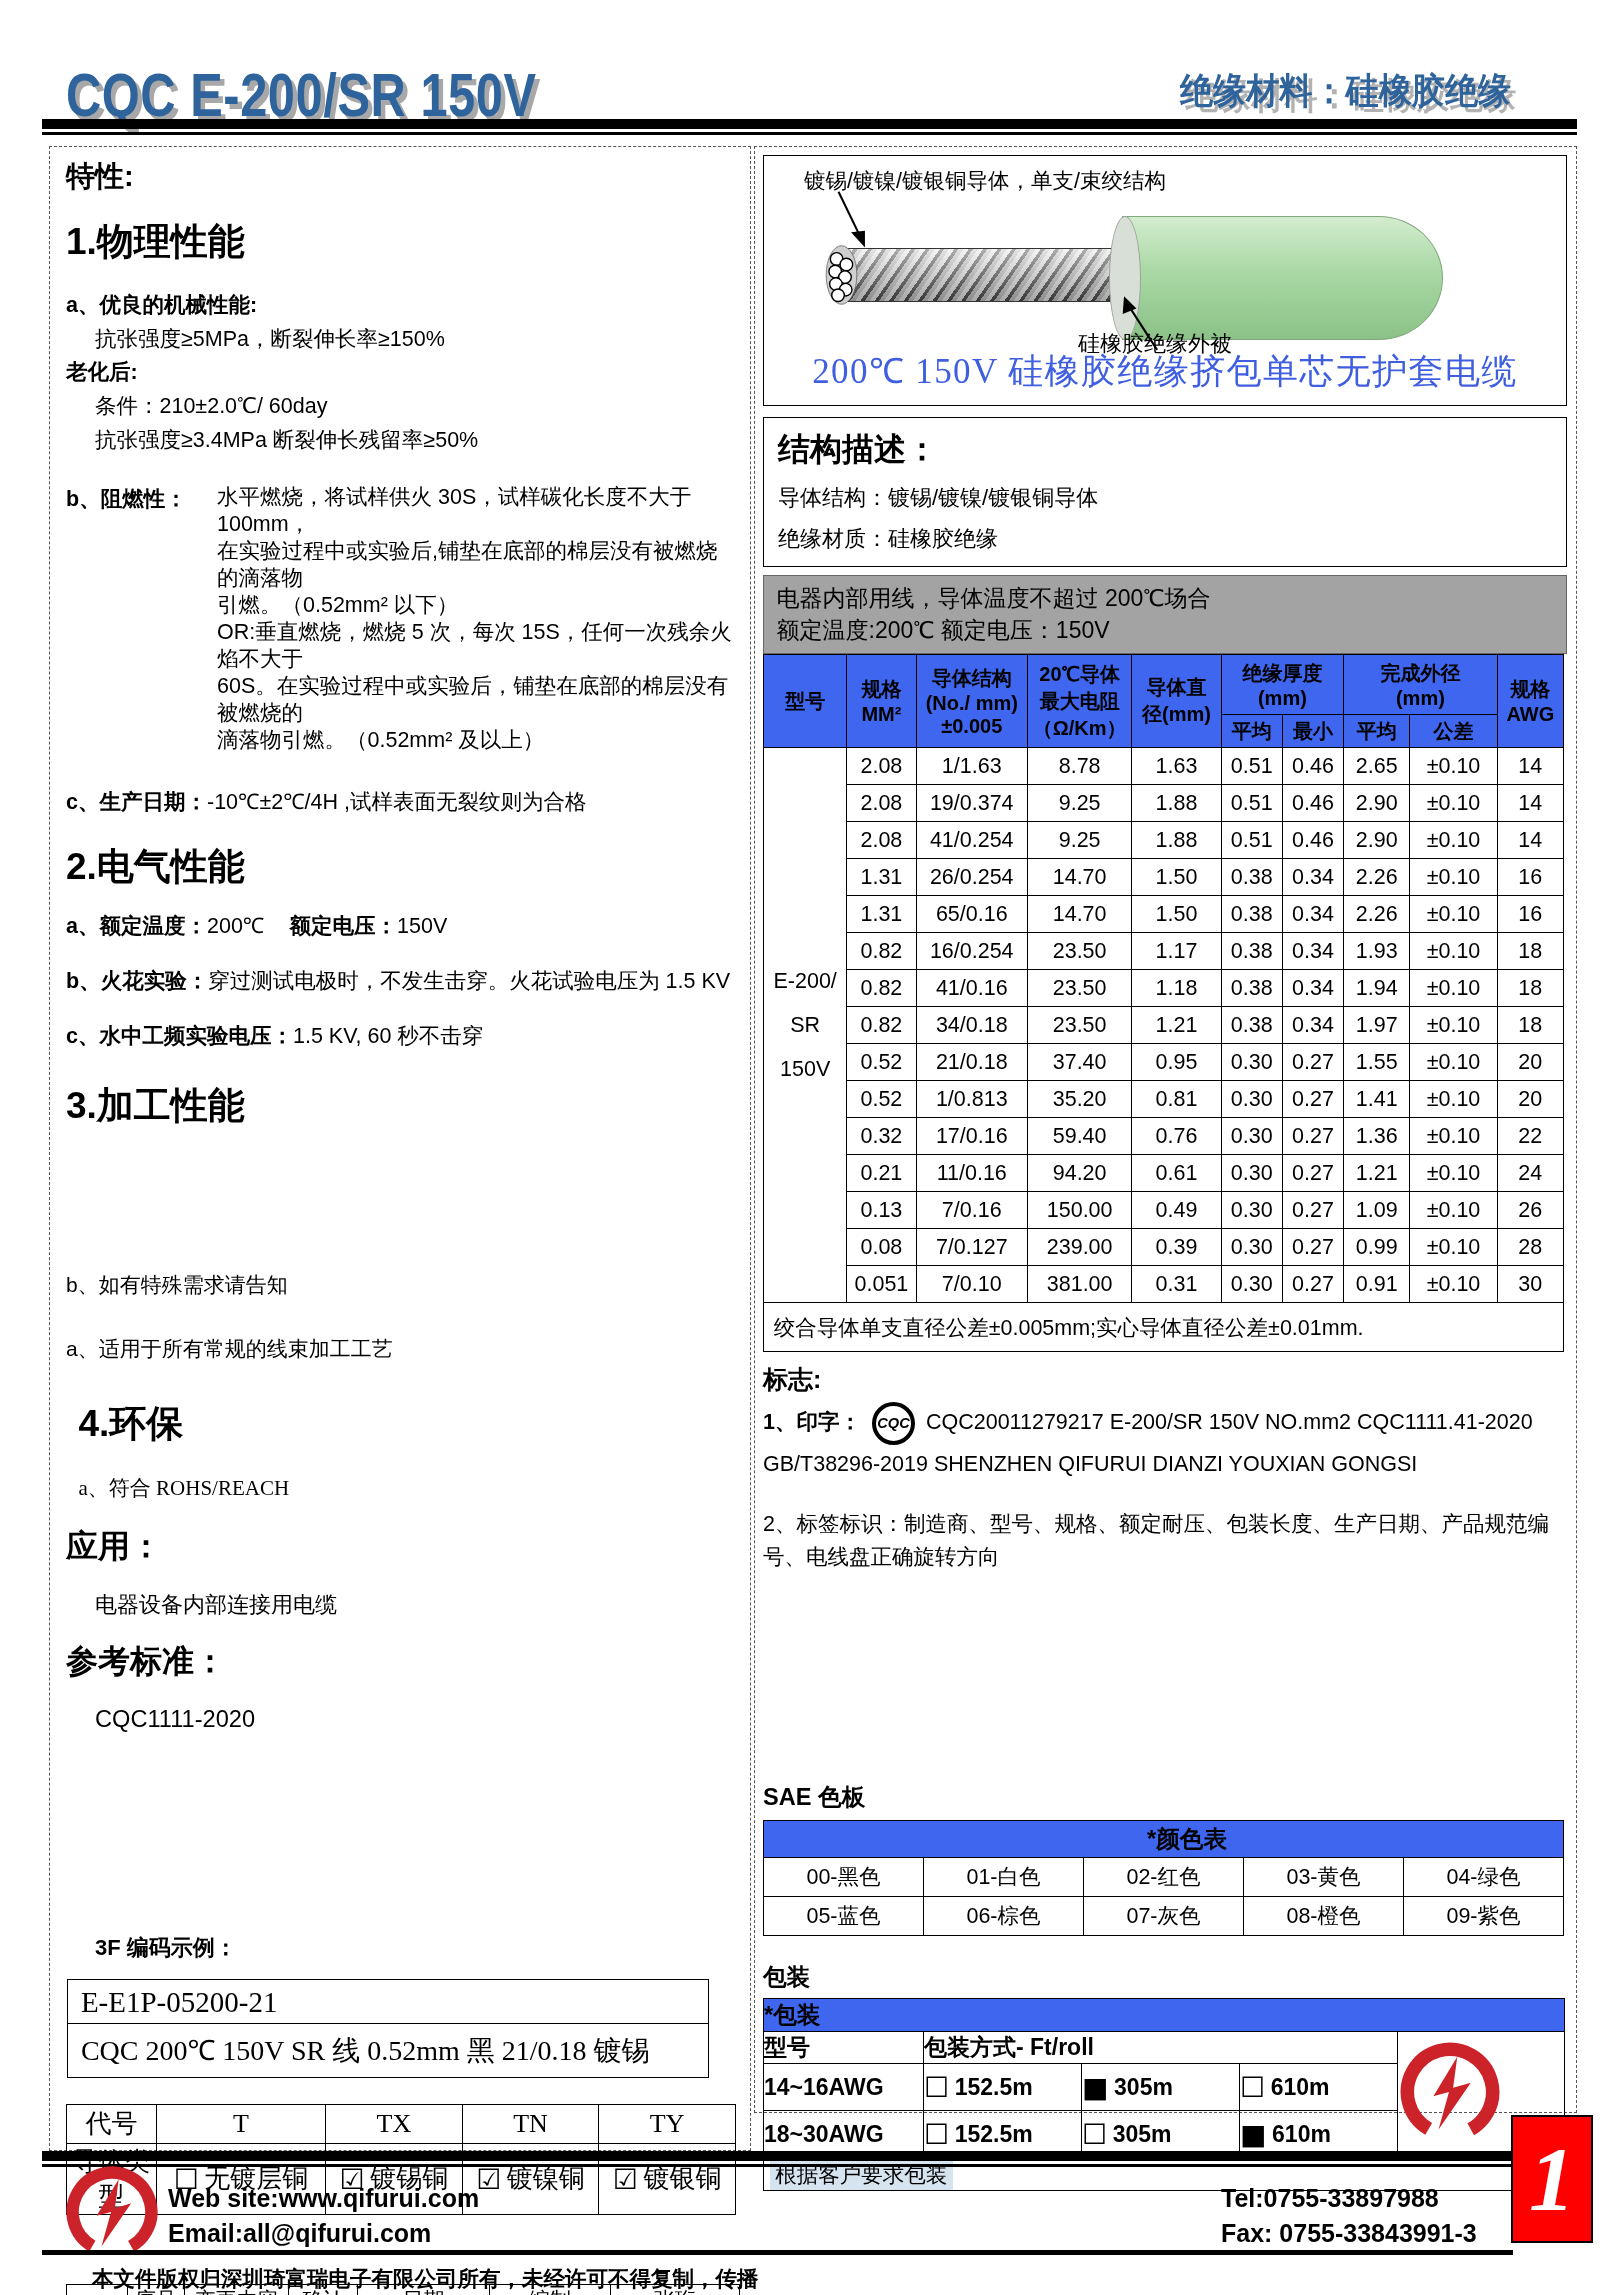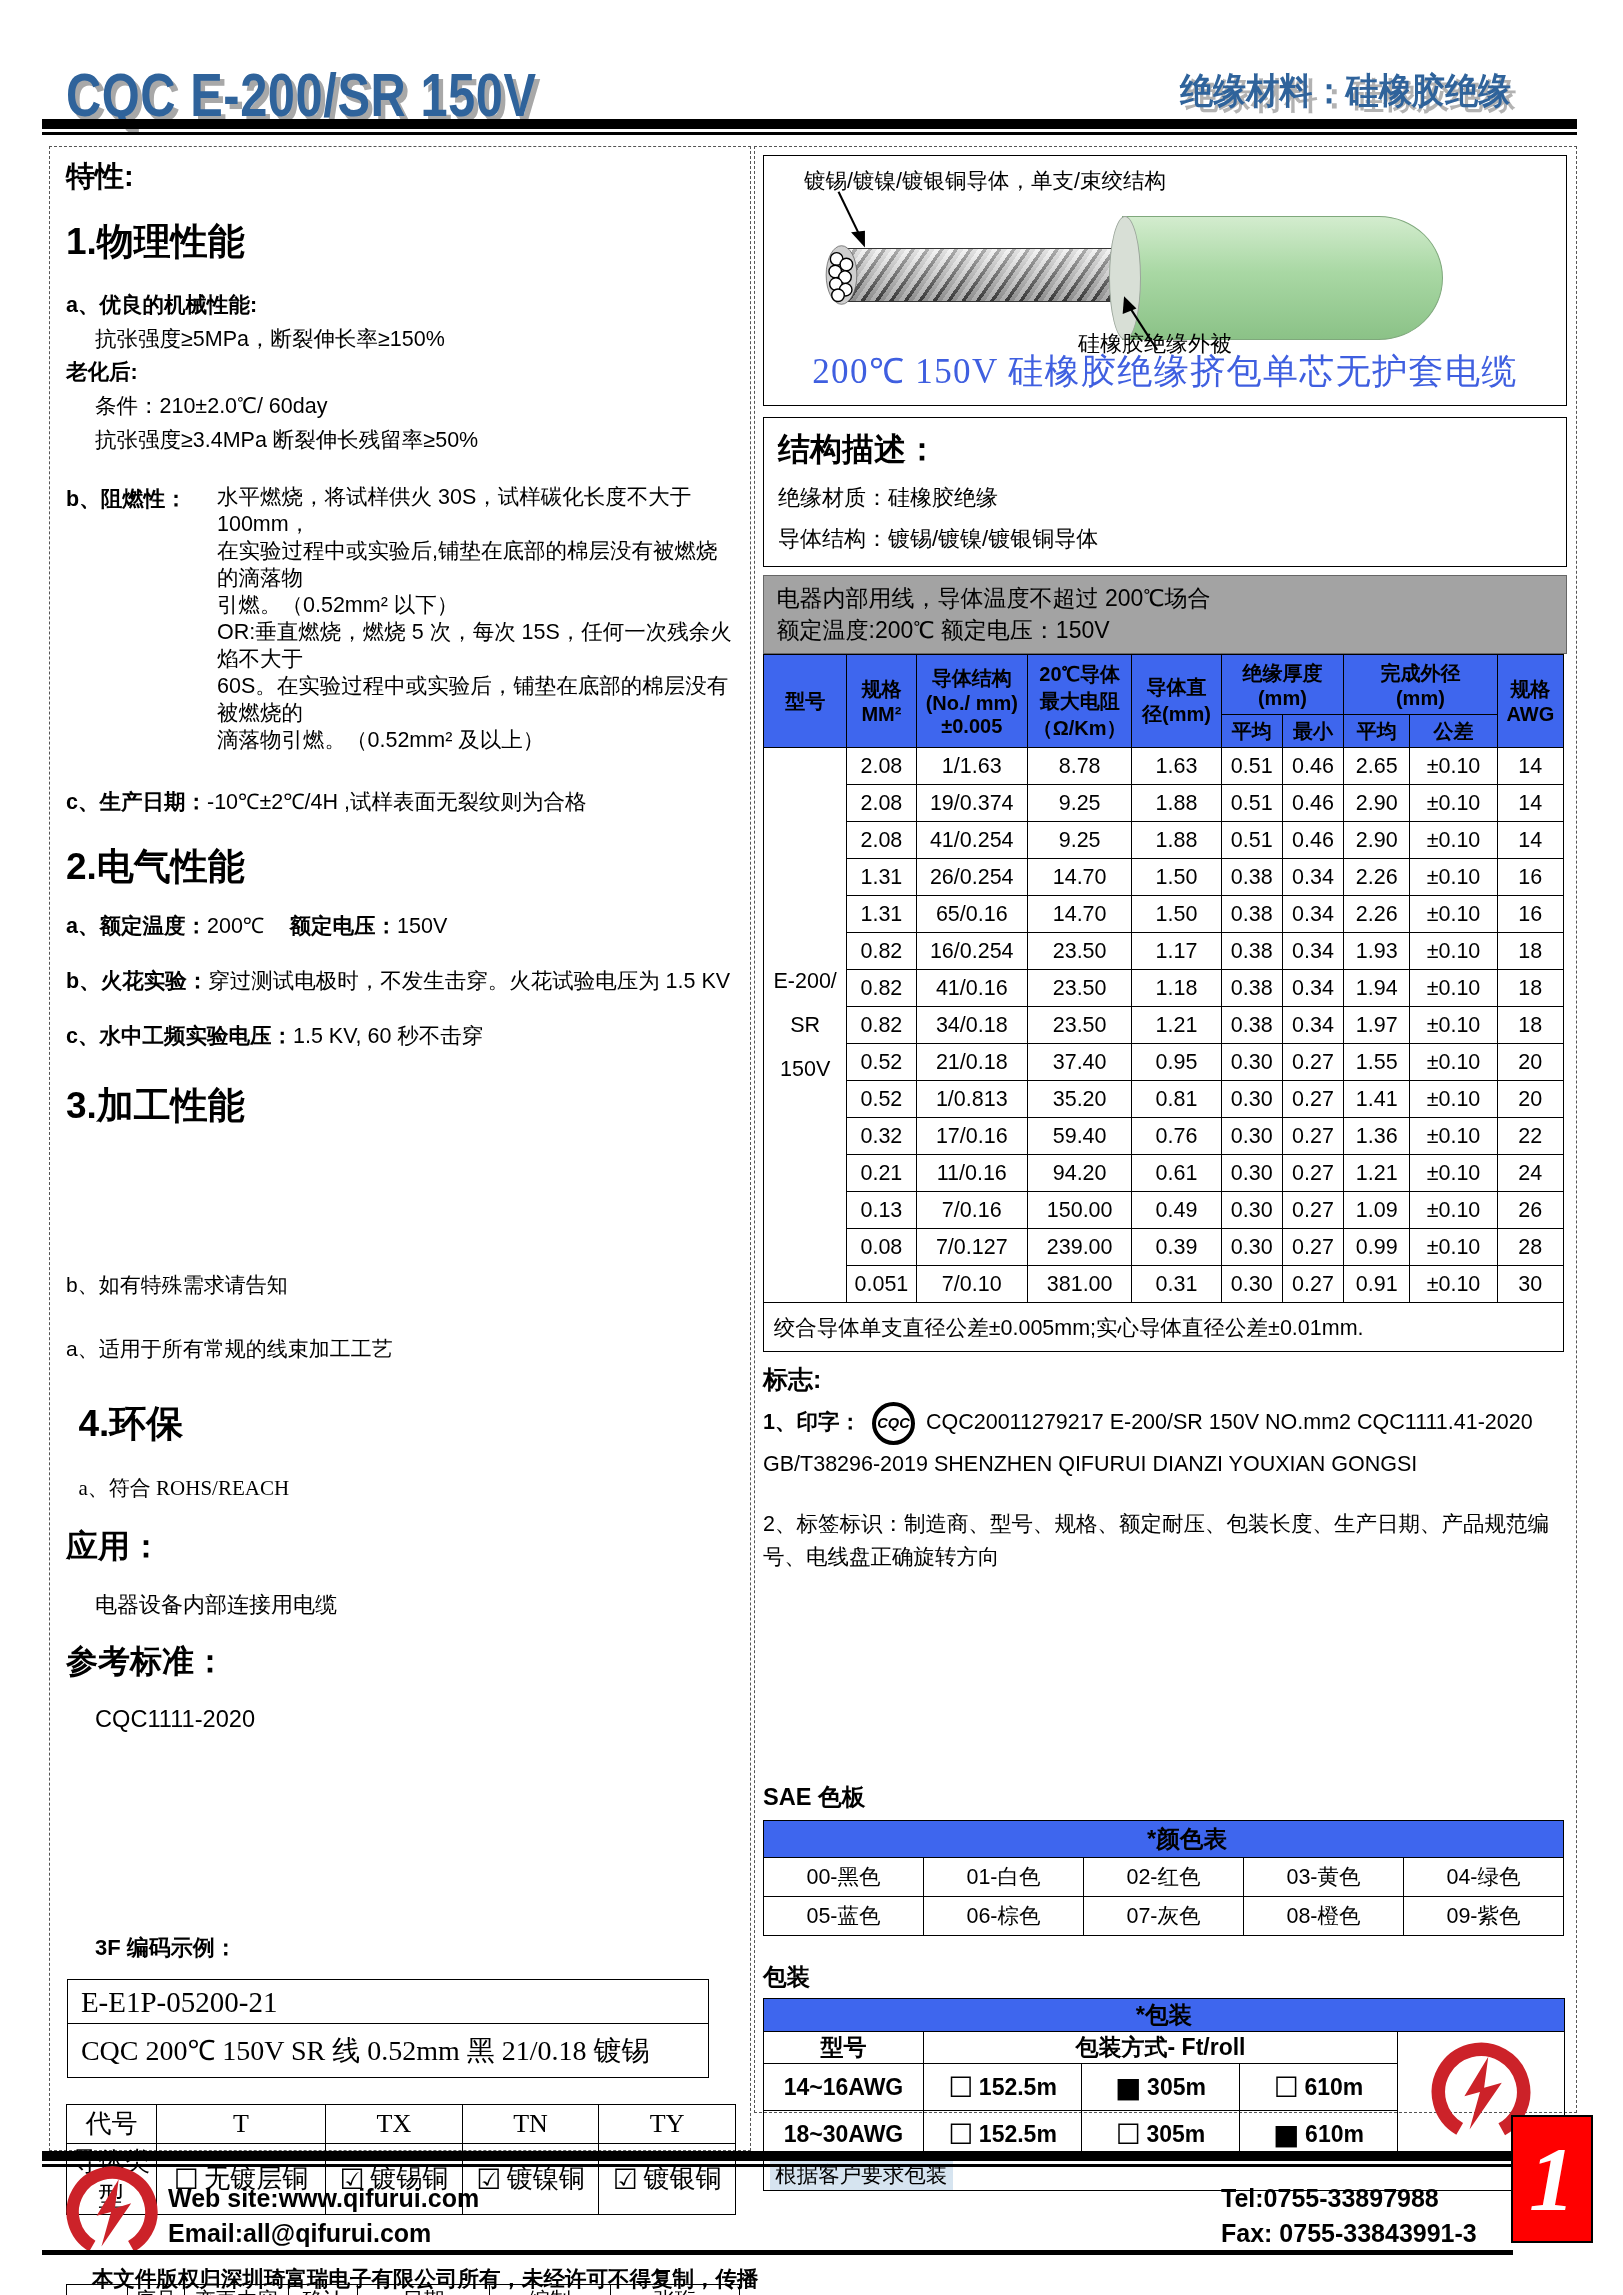--- a/index.html
+++ b/index.html
@@ -92,21 +92,21 @@
     border:4.2px solid #000;border-radius:50%;font-size:14.6px;font-weight:bold;font-style:italic;
     vertical-align:middle;margin:0 11px;letter-spacing:0;}
 
   .sae-h{font-size:23.6px;font-weight:bold;margin-top:207px;}
   .saetab{margin-top:7px;width:801px;table-layout:fixed;}
   .saetab td{border:1.4px solid #000;text-align:center;font-size:21.5px;height:39px;}
   .saetab .title{background:var(--tblue);font-weight:bold;font-size:23.6px;height:37px;padding-left:47px;}
 
   .pack-h{font-size:23.6px;font-weight:bold;margin-top:25px;}
   .packtab{margin-top:5.6px;width:801px;table-layout:fixed;}
-  .packtab td{border:1.4px solid #000;text-align:center;font-size:23px;font-weight:bold;vertical-align:middle;}
+  .packtab td{border:1.4px solid #000;text-align:left;font-size:23px;font-weight:bold;vertical-align:middle;}
   .packtab .title{background:var(--tblue);font-size:23.6px;height:33px;}
   .packtab .hrow td{height:32px;}
   .packtab .drow td{height:47px;}
   .packtab .noterow td{text-align:left;font-weight:normal;height:33px;padding-left:5.6px;}
   .packtab .note-hl{background:var(--hl);padding:2.8px 5.6px;font-size:21.5px;}
 
   
   .footrule2{position:absolute;left:42px;top:2250px;width:1471px;height:4.9px;background:#000;}
   .logo{position:absolute;}
   .foot-web{position:absolute;left:168px;top:2184px;font-size:25px;font-weight:bold;text-align:right;}
@@ -250,22 +250,22 @@
       <svg class="arrow-svg" style="left:339px;top:136px" width="80" height="62" viewBox="0 0 115 90">
         <line x1="78" y1="84" x2="38" y2="22" stroke="#000" stroke-width="3"></line>
         <polygon points="30,6 28,32 48,24" fill="#000"></polygon>
       </svg>
       <div class="jacket-label">硅橡胶绝缘外被</div>
       <div class="caption">200℃  150V 硅橡胶绝缘挤包单芯无护套电缆</div>
     </div>
 
     <div class="structbox">
       <div class="h">结构描述：</div>
+      <div class="l">导体结构：镀锡/镀镍/镀银铜导体</div>
       <div class="l">绝缘材质：硅橡胶绝缘</div>
-      <div class="l">导体结构：镀锡/镀镍/镀银铜导体</div>
     </div>
 
     <div class="usagebox">
       <div>电器内部用线，导体温度不超过 200℃场合</div>
       <div>额定温度:200℃  额定电压：150V</div>
     </div>
 
     <table class="spectab">
       <colgroup>
         <col style="width:83px">

